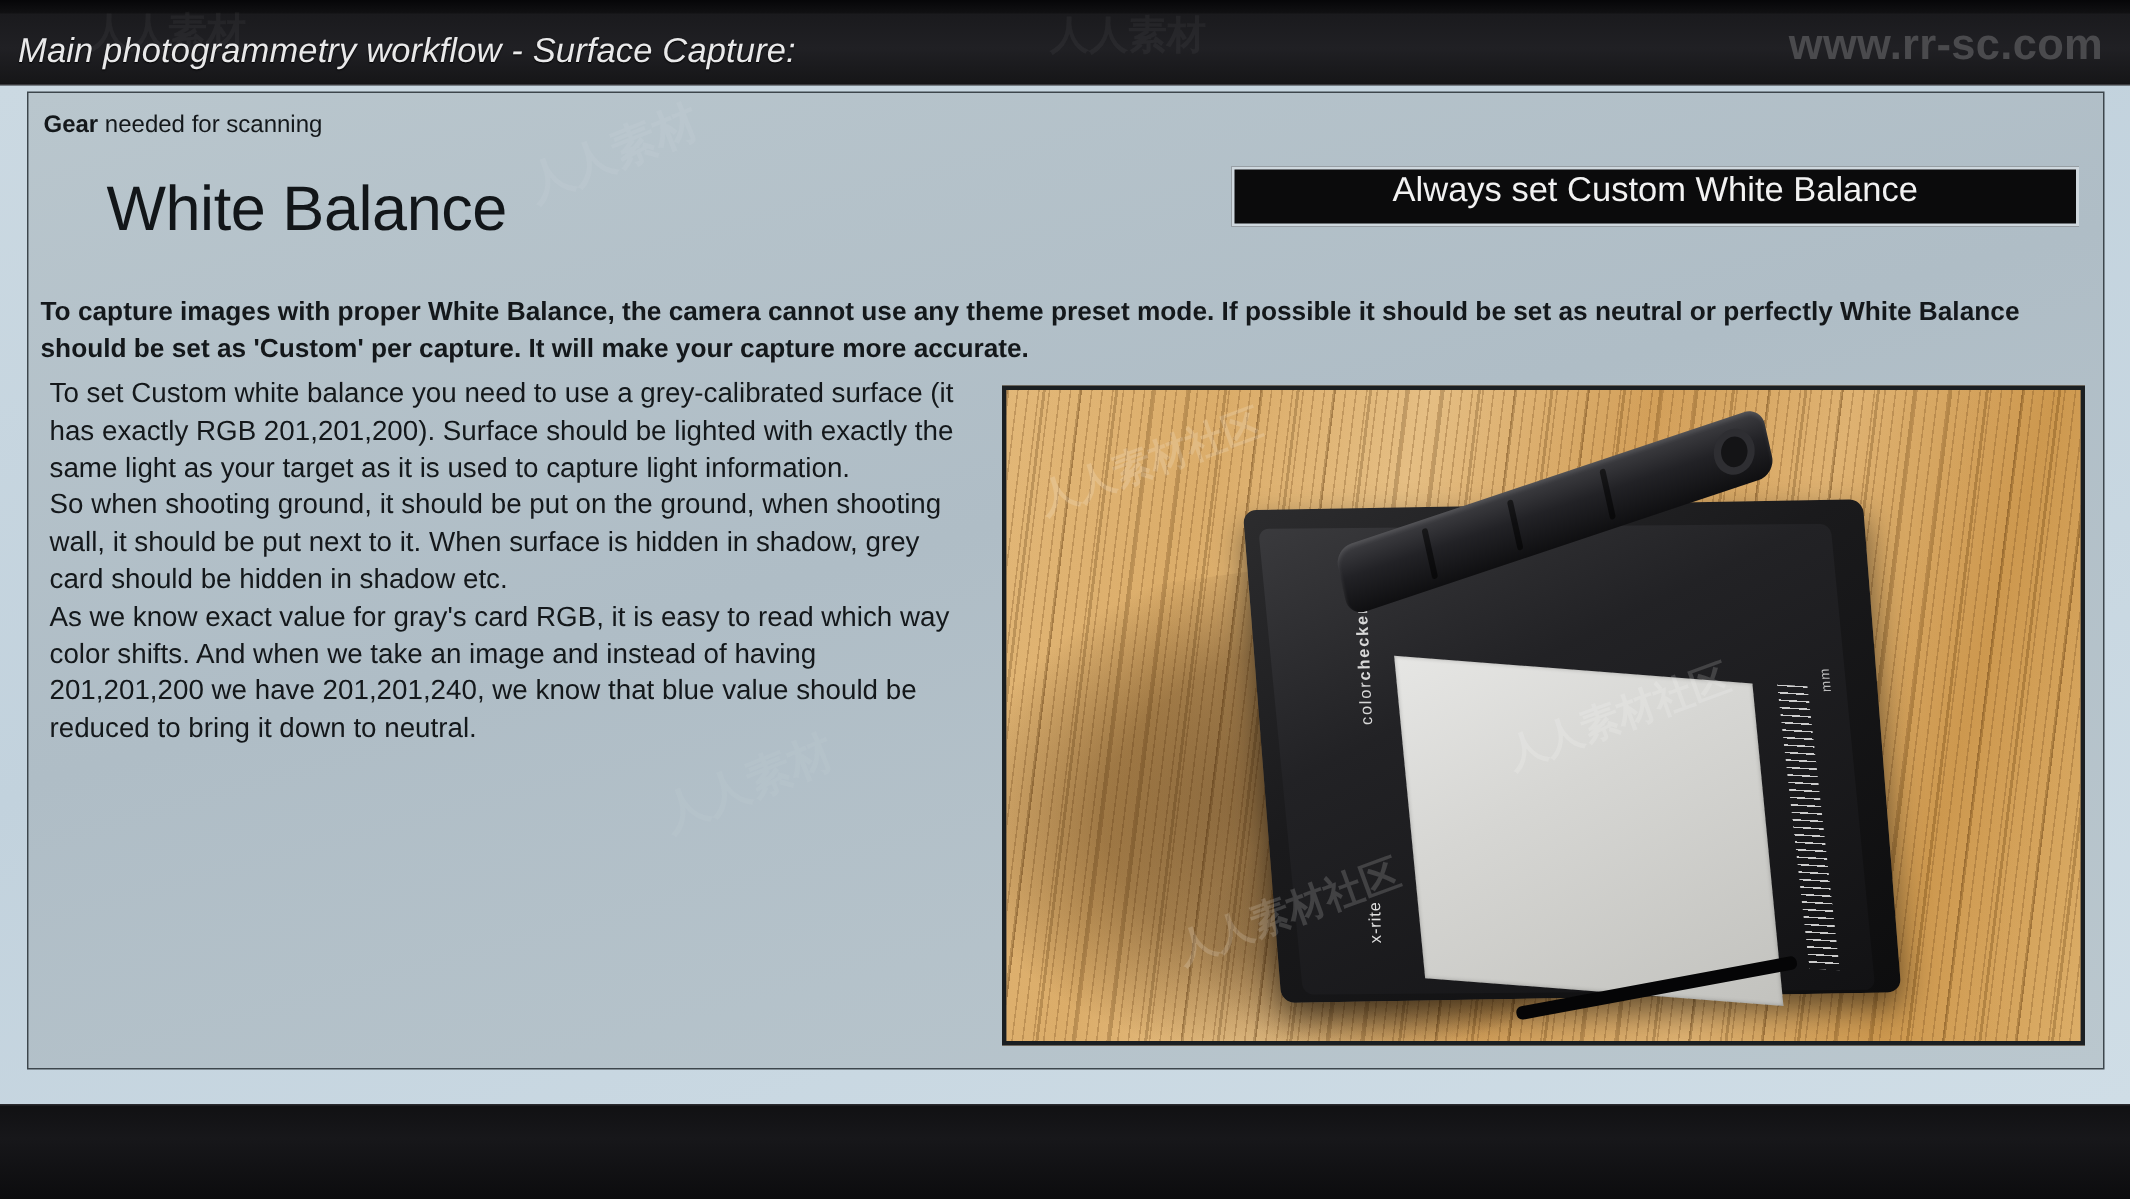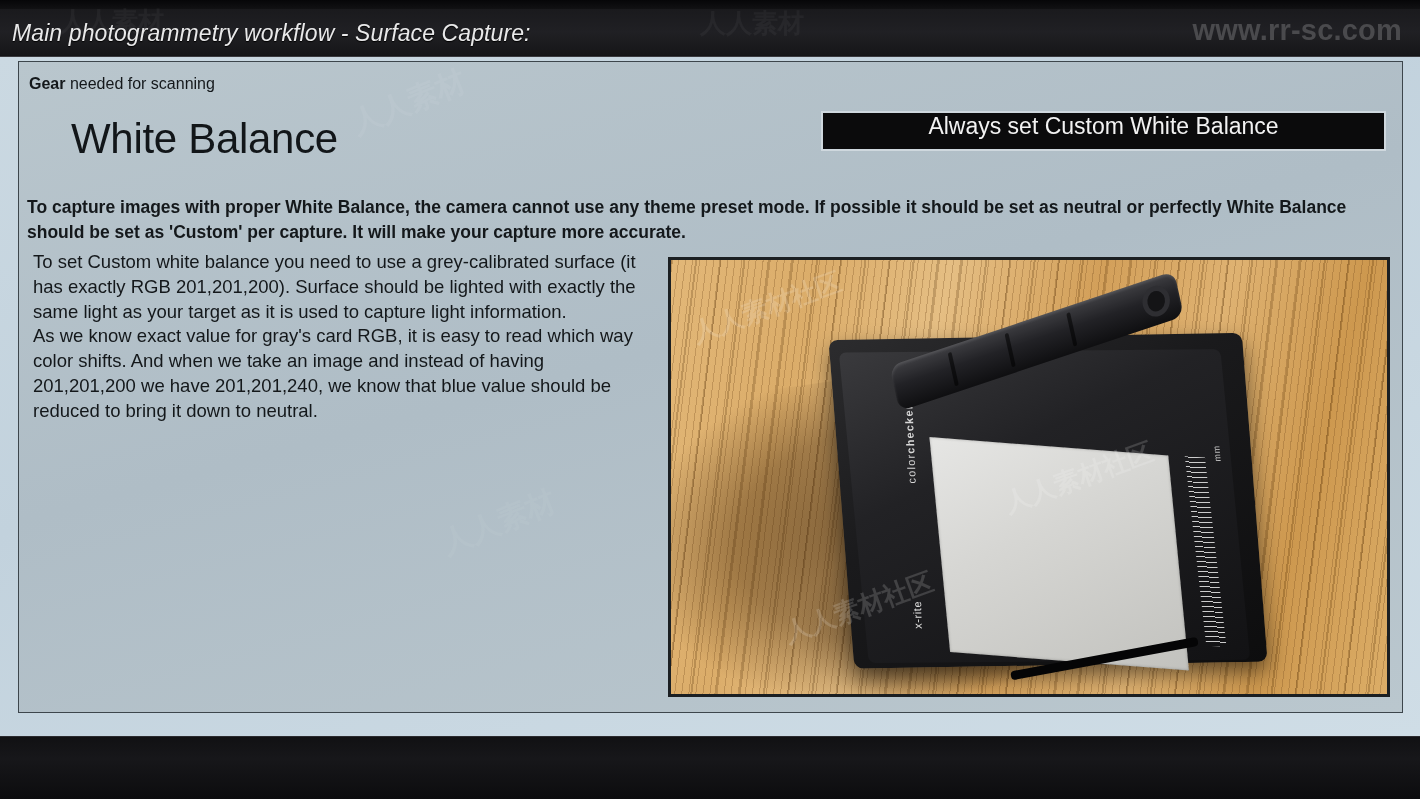--- a/index.html
+++ b/index.html
@@ -333,20 +333,21 @@
       <div class="wb-title">White Balance</div>
 
       <div class="callout">
         <span class="callout-text">Always set Custom White Balance</span>
       </div>
 
       <div class="intro">To capture images with proper White Balance, the camera cannot use any theme preset mode. If possible it should be set as neutral or perfectly White Balance should be set as 'Custom' per capture. It will make your capture more accurate.</div>
 
       <div class="body-col">
         <p>To set Custom white balance you need to use a grey-calibrated surface (it has exactly RGB 201,201,200). Surface should be lighted with exactly the same light as your target as it is used to capture light information.</p>
+        <p>So when shooting ground, it should be put on the ground, when shooting wall, it should be put next to it. When surface is hidden in shadow, grey card should be hidden in shadow etc.</p>
         <p>As we know exact value for gray's card RGB, it is easy to read which way color shifts. And when we take an image and instead of having 201,201,200 we have 201,201,240, we know that blue value should be reduced to bring it down to neutral.</p>
       </div>
 
       <div class="photo-frame">
         <div class="wood"></div>
         <div class="wood-shadow"></div>
         <div class="wood-shadow2"></div>
 
         <div class="cc-card">
           <div class="cc-back"></div>

